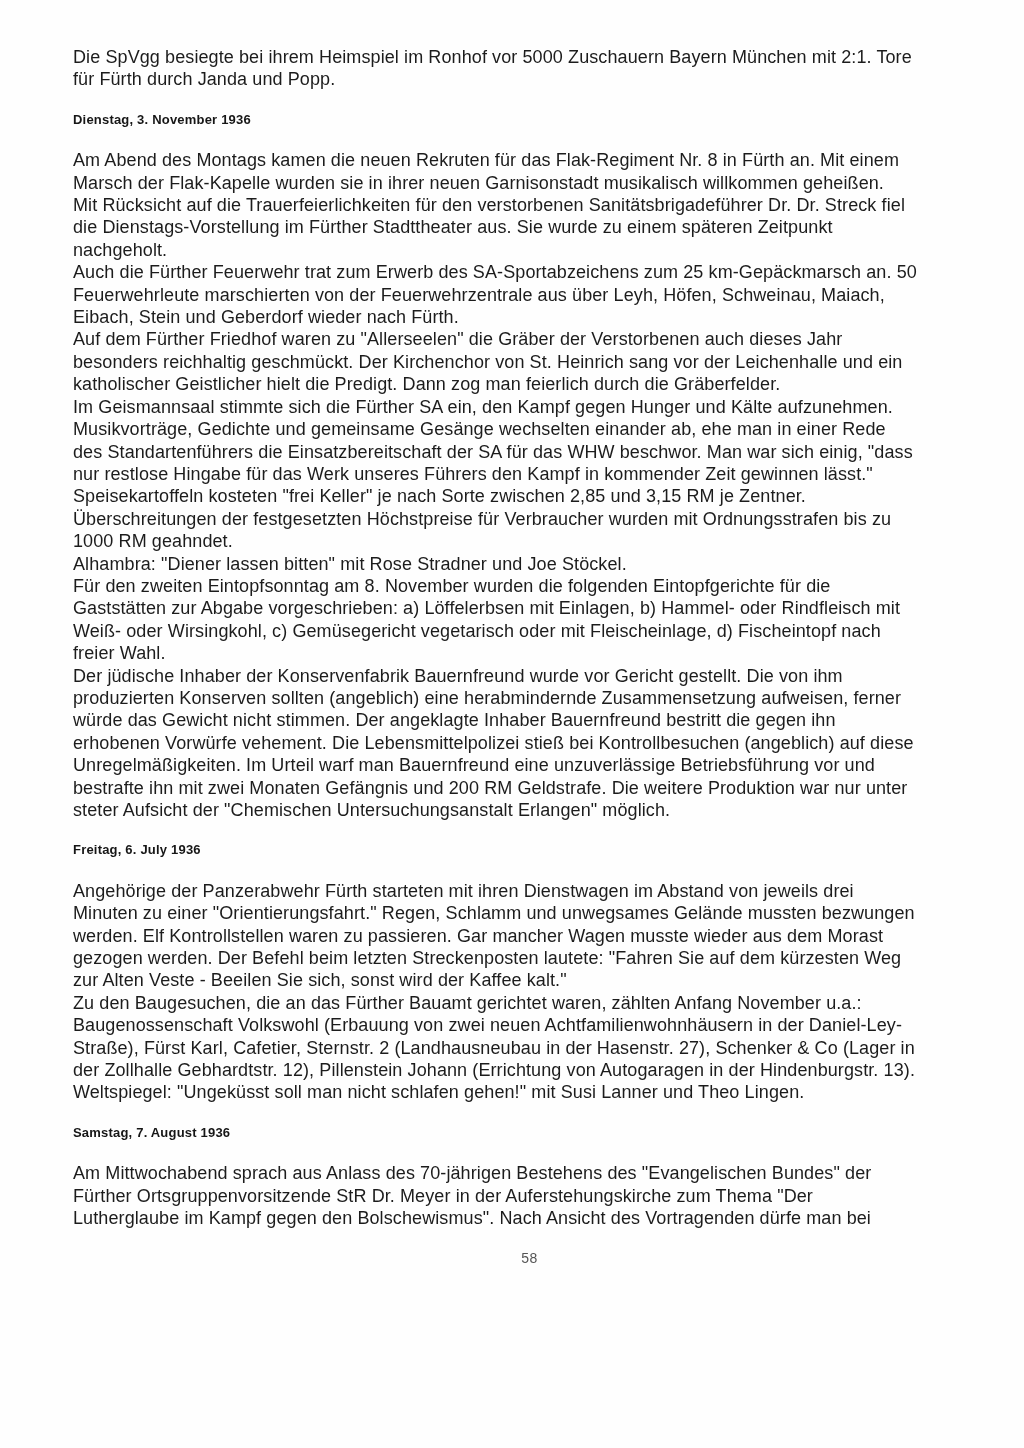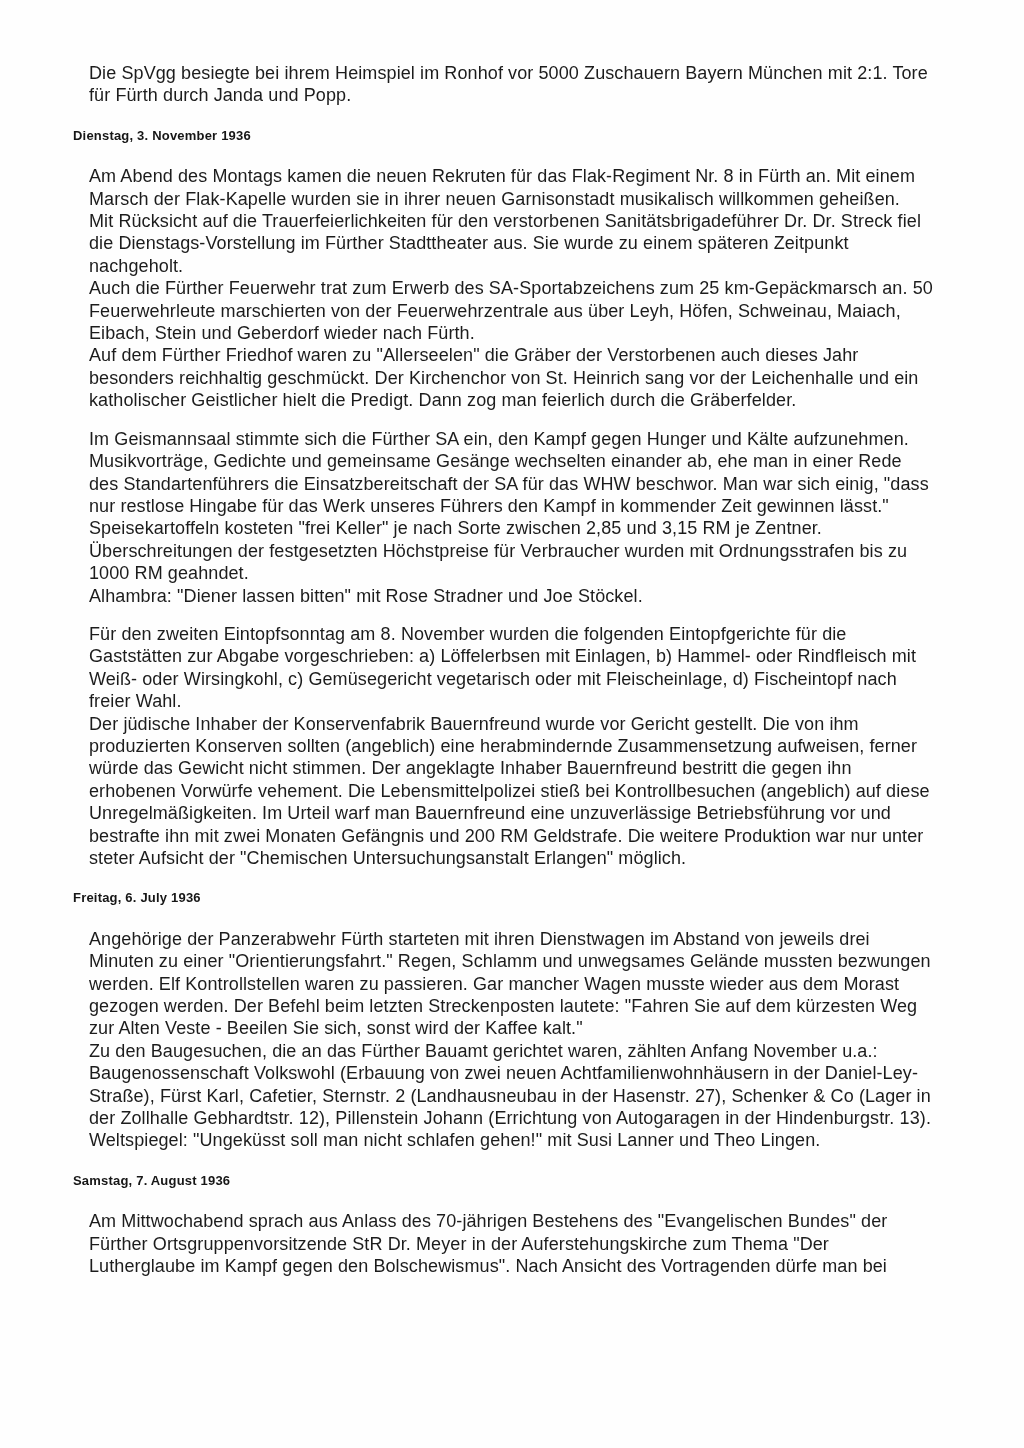--- a/index.html
+++ b/index.html
@@ -13,21 +13,21 @@
     width: 1024px;
     height: 1448px;
     background: #fefefe;
     box-sizing: border-box;
     padding: 46px 38px 0 73px;
     font-family: "Liberation Sans", "DejaVu Sans", sans-serif;
     color: #1c1c1c;
     overflow: hidden;
   }
   .body-text {
-    margin: 16px;
+    margin: 0;
     font-size: 18px;
     line-height: 22.4px;
     white-space: pre-line;
     letter-spacing: 0.1px;
   }
   .day-heading {
     margin: 18px 0;
     font-size: 13px;
     line-height: 22.4px;
     font-weight: bold;
@@ -95,14 +95,15 @@
 Baugenossenschaft Volkswohl (Erbauung von zwei neuen Achtfamilienwohnhäusern in der Daniel-Ley-
 Straße), Fürst Karl, Cafetier, Sternstr. 2 (Landhausneubau in der Hasenstr. 27), Schenker &amp; Co (Lager in
 der Zollhalle Gebhardtstr. 12), Pillenstein Johann (Errichtung von Autogaragen in der Hindenburgstr. 13).
 Weltspiegel: "Ungeküsst soll man nicht schlafen gehen!" mit Susi Lanner und Theo Lingen.</p>
 
   <h2 class="day-heading">Samstag, 7. August 1936</h2>
   <p class="body-text">Am Mittwochabend sprach aus Anlass des 70-jährigen Bestehens des "Evangelischen Bundes" der
 Fürther Ortsgruppenvorsitzende StR Dr. Meyer in der Auferstehungskirche zum Thema "Der
 Lutherglaube im Kampf gegen den Bolschewismus". Nach Ansicht des Vortragenden dürfe man bei</p>
 
+  <div class="page-number">58</div>
 
 </div>
 
 </body></html>

